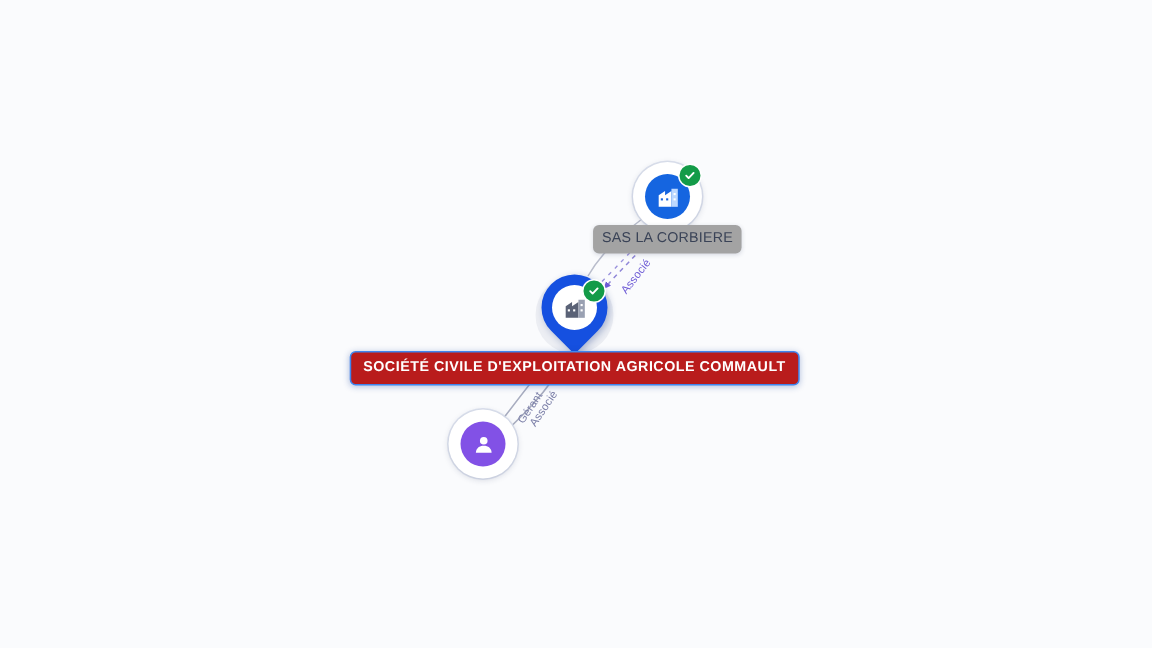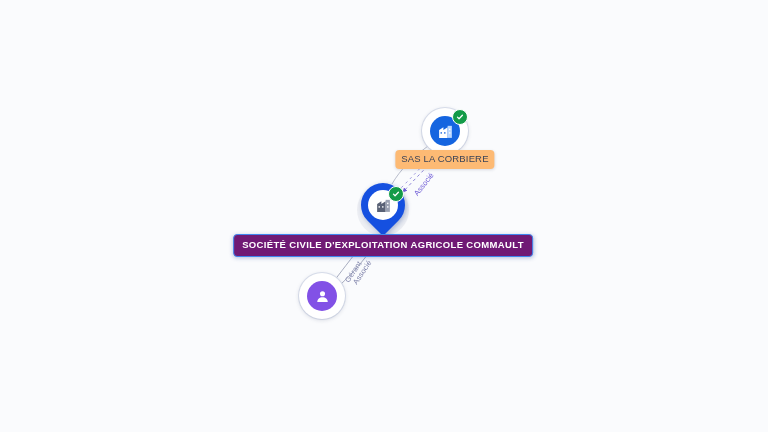--- a/index.html
+++ b/index.html
@@ -119,26 +119,26 @@
     position: absolute;
     transform: translateX(-50%);
     white-space: nowrap;
     border-radius: 4px;
     font-size: 9.5px;
     letter-spacing: 0.15px;
     line-height: 1;
     padding: 4px 6px 5px 6px;
   }
   .label-plain {
-    background: #fdba74;
+    background: #a3a3a3;
     color: #3a4357;
     box-shadow: 0 1px 3px rgba(40,50,90,0.16);
   }
   .label-primary {
-    background: #701a75;
+    background: #b91c1c;
     color: #ffffff;
     font-weight: bold;
     font-size: 9.5px;
     letter-spacing: 0.35px;
     border: 1px solid #3f86ef;
     box-shadow: 0 1px 4px rgba(20,60,150,0.3);
     padding: 5px 8px 6px 8px;
   }
 
   

